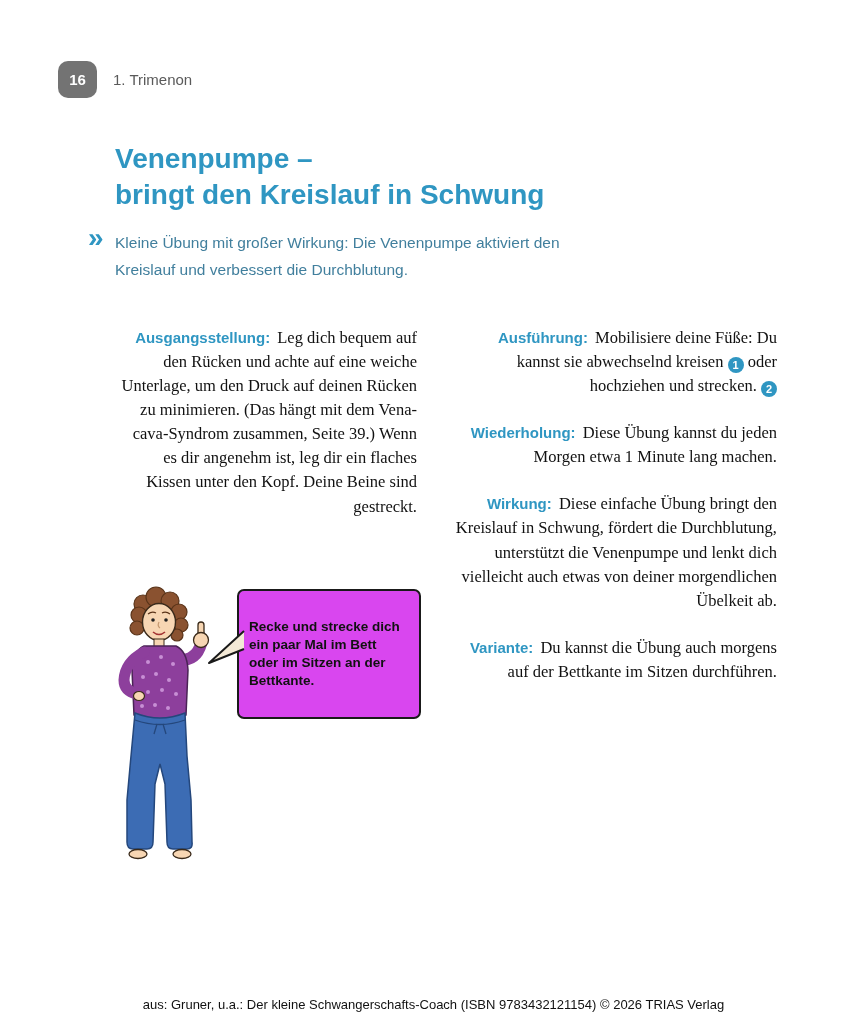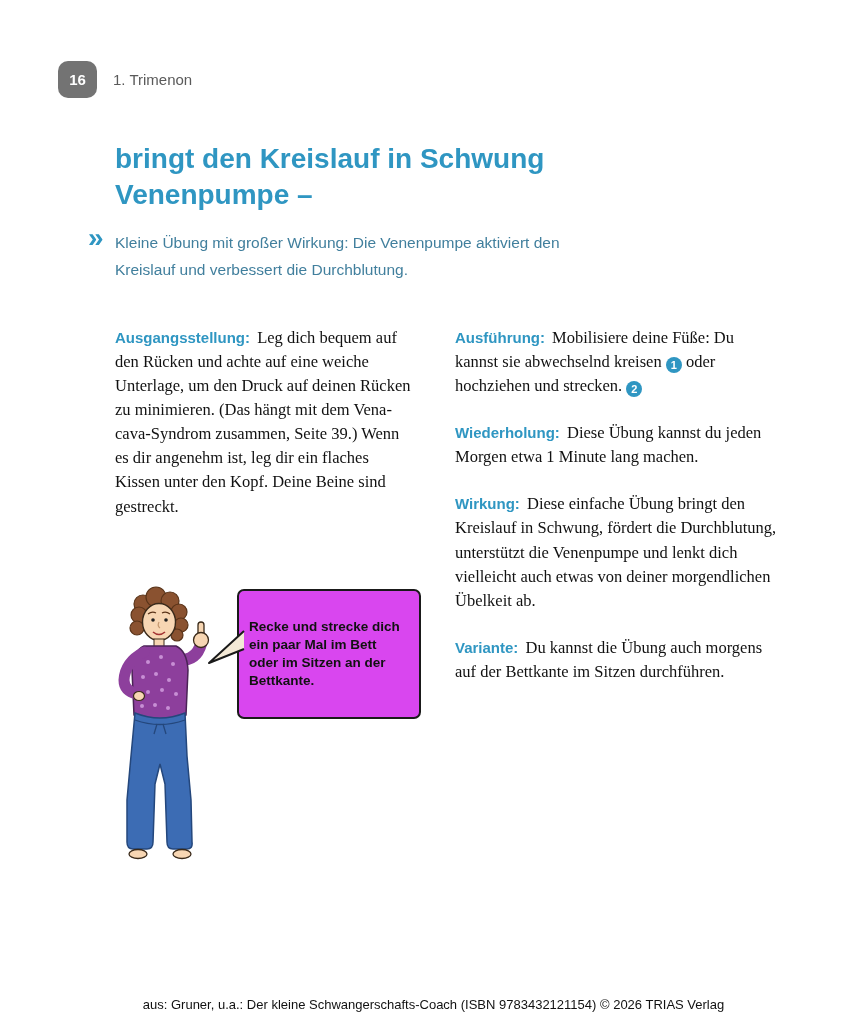--- a/index.html
+++ b/index.html
@@ -58,21 +58,21 @@
     width: 462px;
     color: #417f9d;
     font-size: 15.5px;
     line-height: 1.72;
   }
 
   
   .col { position: absolute; top: 326px; font-family: "Liberation Serif", serif; font-size: 16.5px; line-height: 1.46; color: #111111; }
   .col-left  { left: 115px; width: 302px; }
   .col-right { left: 455px; width: 322px; }
-  .section { margin-bottom: 23px; }
+  .section { margin-bottom: 23px; text-align: right; }
   .label {
     font-family: "Liberation Sans", sans-serif;
     font-weight: bold;
     color: #2f96c2;
     font-size: 15px;
     padding-right: 3px;
   }
   .num-marker {
     display: inline-flex;
     width: 16px; height: 16px;
@@ -127,22 +127,22 @@
 <body>
 
 <div class="page">
 
   <div class="page-badge">
     <span>16</span>
   </div>
   <div class="chapter-label">1. Trimenon</div>
 
   <h1 class="heading">
+    <div>Venenpumpe –</div>
     <div>bringt den Kreislauf in Schwung</div>
-    <div>Venenpumpe –</div>
   </h1>
 
   <div class="intro-icon">»</div>
   <div class="intro-text">Kleine Übung mit großer Wirkung: Die Venenpumpe aktiviert den Kreislauf und verbessert die Durchblutung.</div>
 
   <div class="col col-left">
     <p class="section">
       <span class="label">Ausgangsstellung:</span>
       <span>Leg dich bequem auf den Rücken und achte auf eine weiche Unterlage, um den Druck auf deinen Rücken zu minimieren. (Das hängt mit dem Vena-cava-Syndrom zusammen, Seite 39.) Wenn es dir angenehm ist, leg dir ein flaches Kissen unter den Kopf. Deine Beine sind gestreckt.</span>
     </p>

